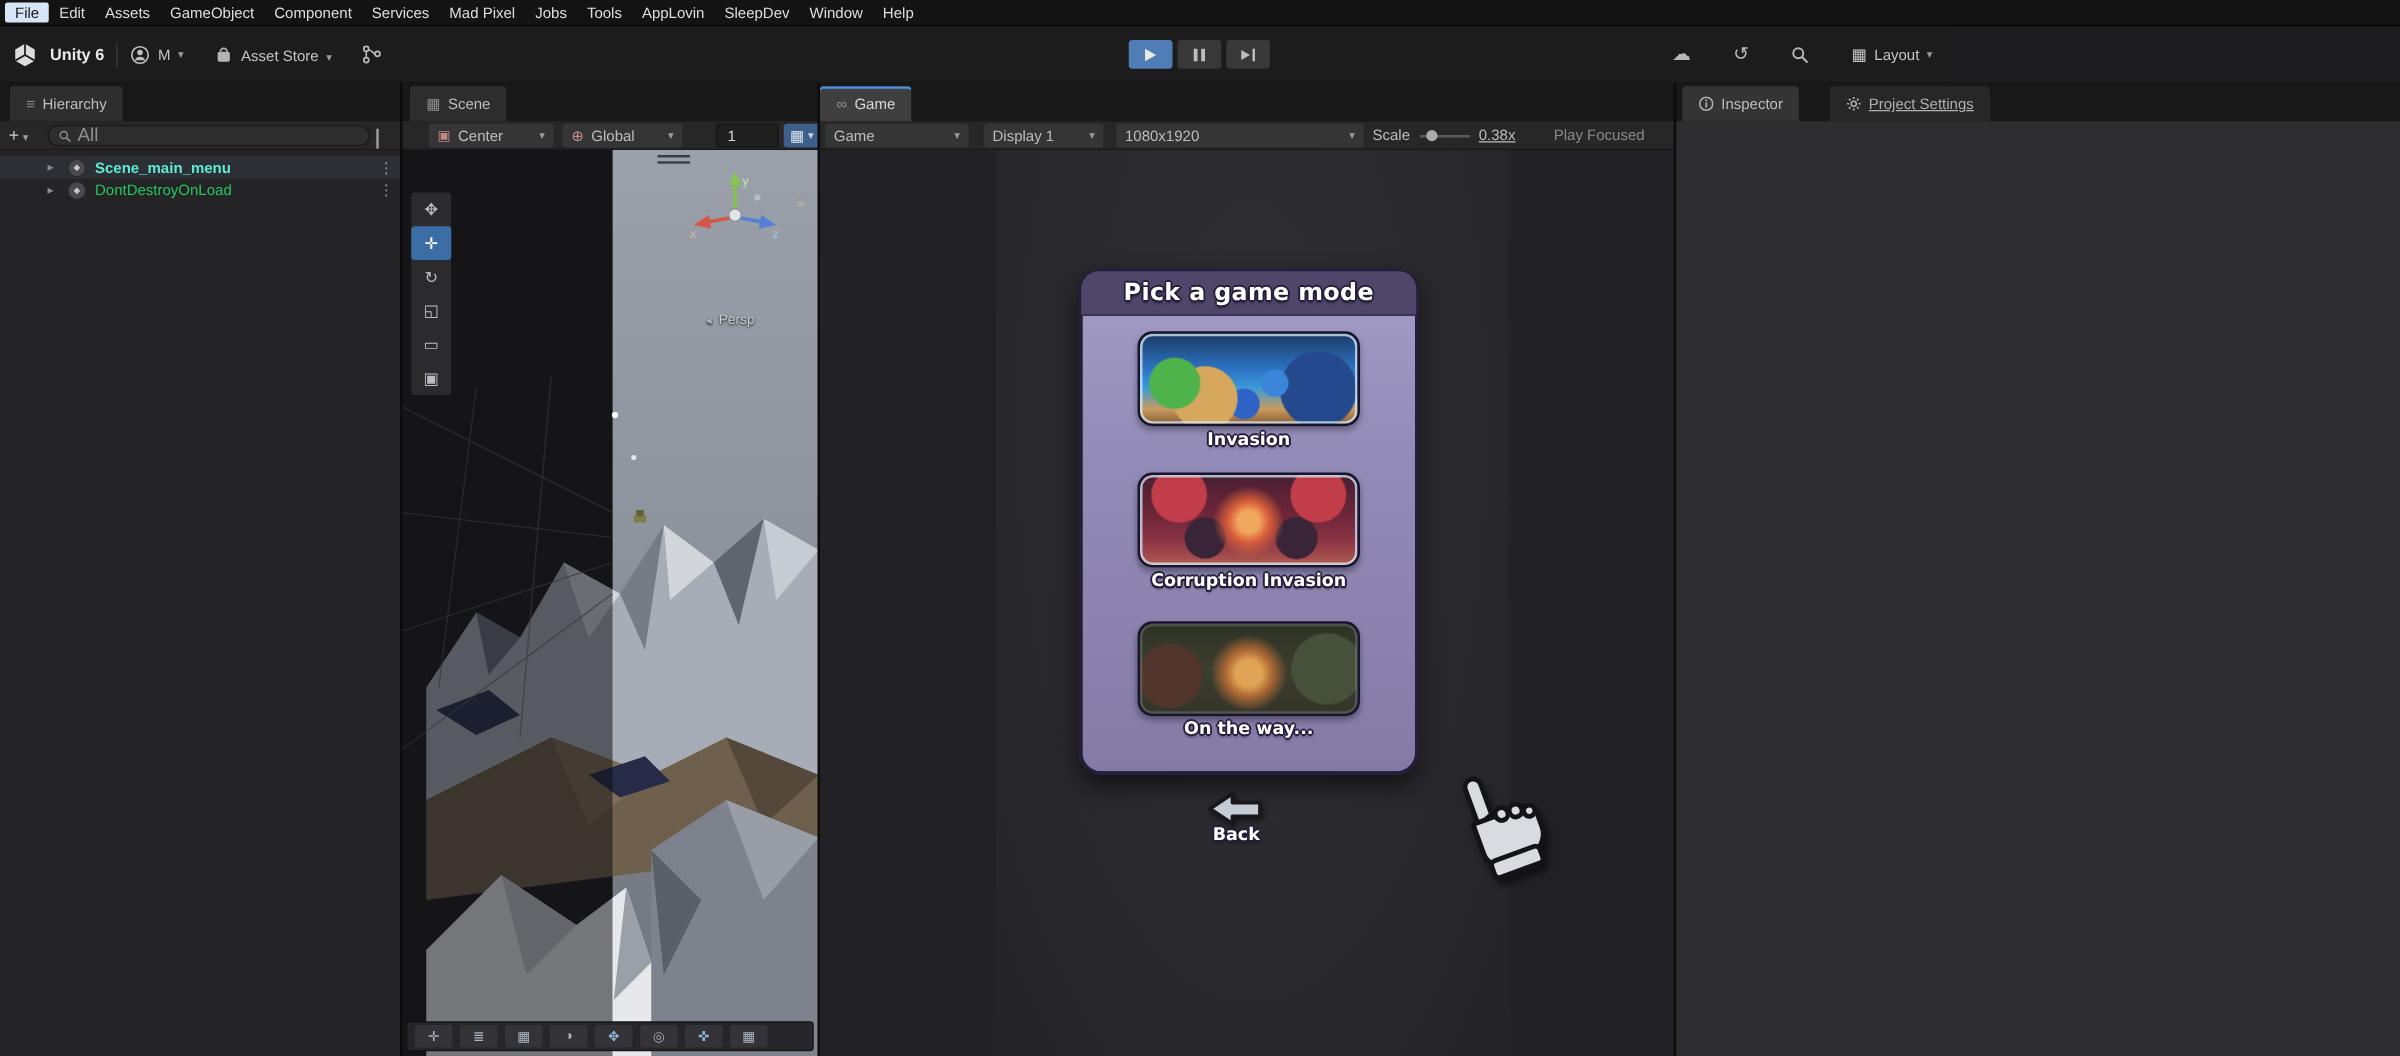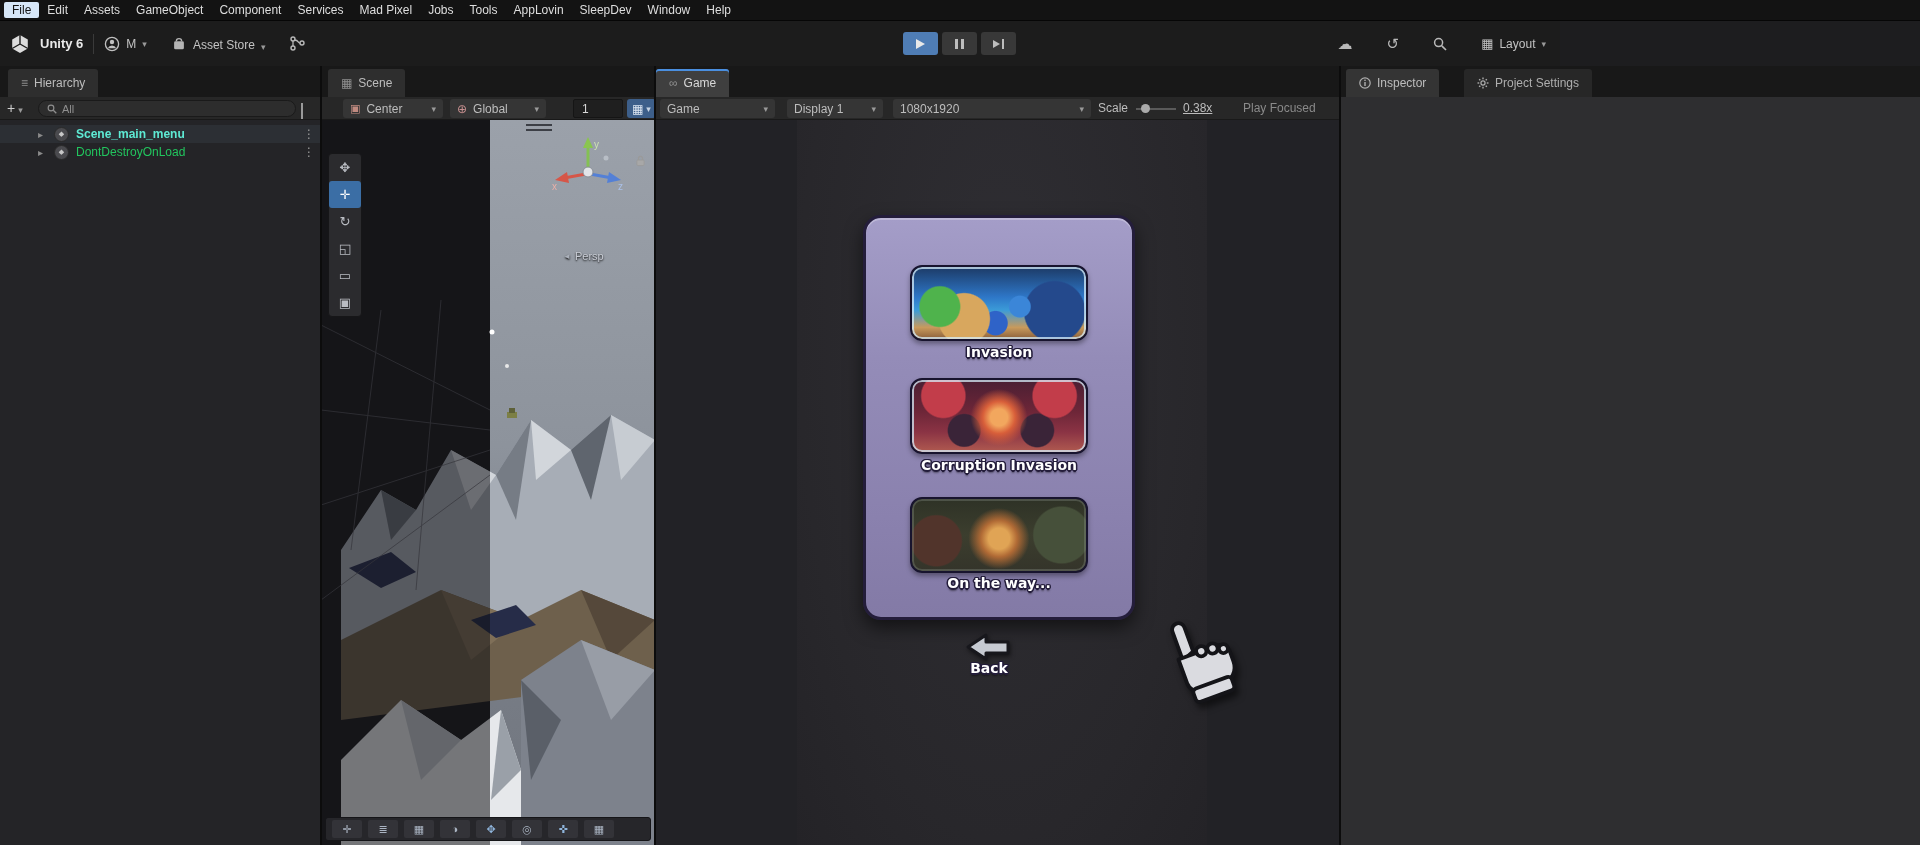--- a/index.html
+++ b/index.html
@@ -261,21 +261,21 @@
     <div class="tab insp" style="left:1346px;">
       <span class="ticon">
         <svg width="12" height="12" viewBox="0 0 12 12">
             <circle cx="6" cy="6" r="5.2" fill="none" stroke="#b0b0b0" stroke-width="1.2"></circle>
             <rect x="5.3" y="5" width="1.4" height="4" fill="#b0b0b0"></rect>
             <rect x="5.3" y="2.6" width="1.4" height="1.4" fill="#b0b0b0"></rect>
           </svg>
       </span>
       <span>Inspector</span>
     </div>
-    <div class="tab psets" style="left:1464px;">
+    <div class="tab psets" style="left:1464px;text-decoration:underline;">
       <span class="ticon">
         <svg width="12" height="12" viewBox="0 0 14 14">
             <circle cx="7" cy="7" r="2.4" fill="none" stroke="#aeaeae" stroke-width="1.4"></circle>
             <g stroke="#aeaeae" stroke-width="1.6">
               <line x1="7" y1="0.6" x2="7" y2="2.6"></line>
               <line x1="7" y1="11.4" x2="7" y2="13.4"></line>
               <line x1="0.6" y1="7" x2="2.6" y2="7"></line>
               <line x1="11.4" y1="7" x2="13.4" y2="7"></line>
               <line x1="2.5" y1="2.5" x2="3.9" y2="3.9"></line>
               <line x1="10.1" y1="10.1" x2="11.5" y2="11.5"></line>
@@ -297,21 +297,21 @@
 
   <div class="abs ptoolbar" style="left:0;width:320px;">
     <span class="abs" style="left:7px;top:3px;color:#cfcfcf;font-size:14px;"><span>+</span><span class="caret" style="margin-left:3px;">▾</span></span>
     <div class="searchbox">
       <span>
           <svg width="10" height="10" viewBox="0 0 14 14">
             <circle cx="5.6" cy="5.6" r="4" fill="none" stroke="#8f8f8f" stroke-width="1.6"></circle>
             <line x1="8.8" y1="8.8" x2="13" y2="13" stroke="#8f8f8f" stroke-width="1.8"></line>
           </svg>
         </span>
-      <span style="font-size:11px;">All</span>
+      <span style="font-size:15px;">All</span>
     </div>
     <span class="abs" style="left:301px;top:7px;"><span class="pickbox"></span></span>
   </div>
 
   <div class="abs ptoolbar" style="left:321px;width:333px;">
     <div class="dd" style="left:22px;width:100px;">
       <span style="color:#c08a80;font-size:11px;">▣</span>
       <span>Center</span>
       <span class="justify"></span>
       <span class="caret">▾</span>
@@ -464,20 +464,23 @@
       <div class="bbtn">◎</div>
       <div class="bbtn blue">✜</div>
       <div class="bbtn">▦</div>
     </div>
   </div>
 
   <div class="abs gamearea">
     <div class="gamestrip">
 
       <div class="dialog">
+        <div class="dheader">
+          <span class="outline-txt dtitle">Pick a game mode</span>
+        </div>
         <div class="mode-card art-invasion" style="top:47px;"></div>
         <div class="mode-label outline-txt" style="top:126px;">Invasion</div>
         <div class="mode-card art-corruption" style="top:160px;"></div>
         <div class="mode-label outline-txt" style="top:239px;">Corruption Invasion</div>
         <div class="mode-card art-ontheway" style="top:279px;"></div>
         <div class="mode-label outline-txt" style="top:357px;">On the way...</div>
       </div>
 
       <div class="backbtn">
         <svg width="46" height="30" viewBox="0 0 46 30" style="margin:0 auto;filter:drop-shadow(1px 2px 2px rgba(0,0,0,.5));">

